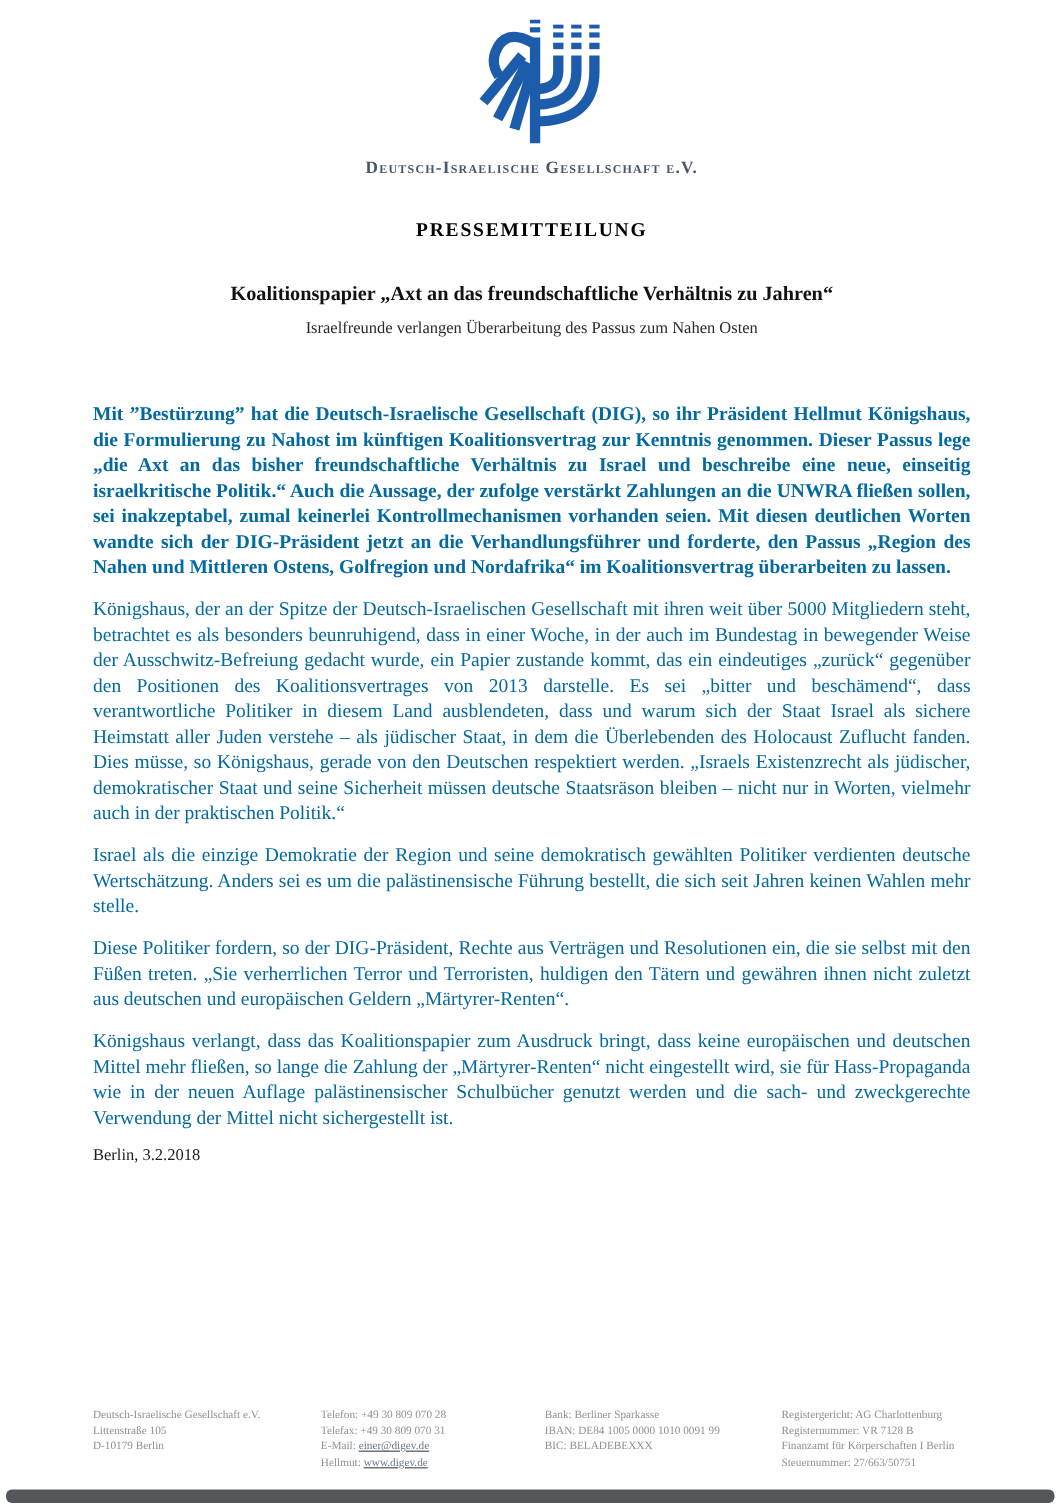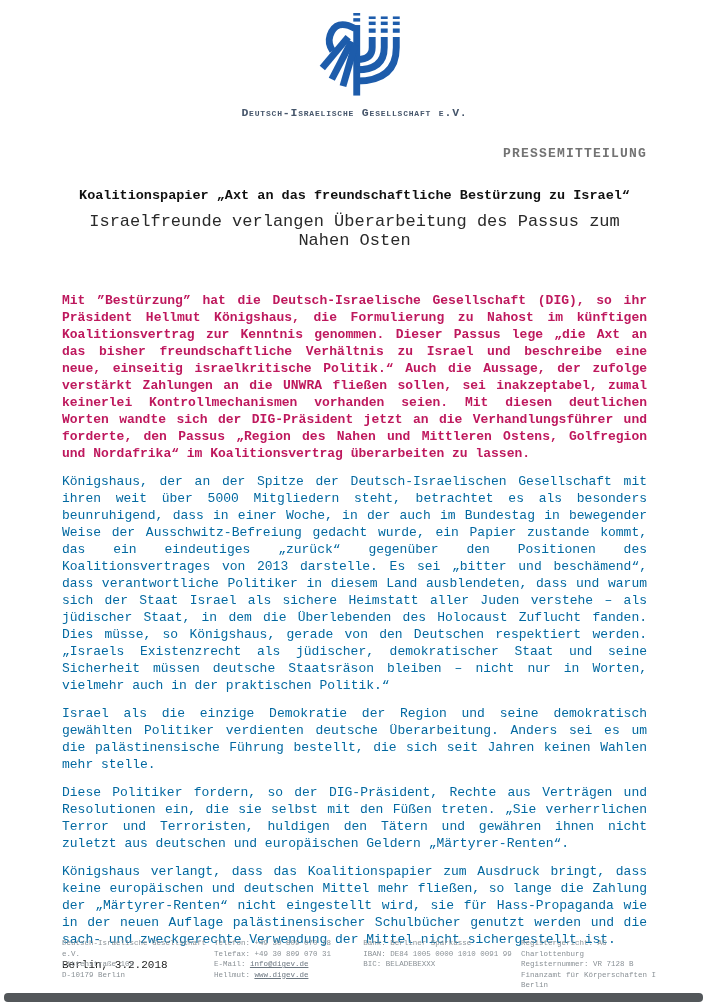--- a/index.html
+++ b/index.html
@@ -1,65 +1,65 @@
 <!DOCTYPE html>
 <html lang="de"><head>
 <meta charset="utf-8">
 <style>
   html,body{margin:0;padding:0;background:#ffffff;}
   .page{
     position:relative;
     width:707px;height:1003px;
     background:#ffffff;
-    font-family:Liberation Mono, monospace;
+    font-family:Liberation Serif, serif;
     color:#1c1c1c;
     overflow:hidden;
   }
   .content{position:absolute;left:62px;right:60px;top:0;}
   .logo-wrap{text-align:center;padding-top:13px;}
   .logo-svg{display:inline-block;}
   .logo-caption{
     margin-top:2px;
     font-size:11.5px;
     font-weight:600;
     font-variant:small-caps;
     letter-spacing:0.8px;
     color:#46566b;
     text-align:center;
   }
   .doc-title{
     margin-top:27px;
-    text-align:right;
+    text-align:center;
     font-size:13px;
     font-weight:bold;
     letter-spacing:1.2px;
-    color:#737373;
+    color:#000000;
   }
   .headline{
     margin-top:27px;
     text-align:center;
     font-size:13.5px;
     font-weight:bold;
     color:#111;
   }
   .subheadline{
     margin-top:9px;
     text-align:center;
-    font-size:17px;
+    font-size:11px;
     color:#2a2a2a;
   }
   .body-text{margin-top:42px;}
   .para{
     margin:0 0 11px 0;
     font-size:13px;
     line-height:17px;
     text-align:justify;
     color:#0369a1;
   }
-  .para.bold{font-weight:bold;color:#be185d;}
+  .para.bold{font-weight:bold;color:#0369a1;}
   .dateline{
     margin-top:0;
     font-size:11px;
     color:#1c1c1c;
   }
   .footer{
     position:absolute;
     top:938px;left:62px;right:40px;
     display:flex;
     flex-direction:row;
@@ -114,46 +114,46 @@
           <rect x="104" y="18" width="8" height="5"></rect>
             <rect x="104" y="10" width="8" height="4"></rect>
             <rect x="104" y="4" width="8" height="3"></rect>
         </g>
       </svg>
       <div class="logo-caption">Deutsch-Israelische Gesellschaft e.V.</div>
     </div>
 
     <div class="doc-title">PRESSEMITTEILUNG</div>
 
-    <div class="headline">Koalitionspapier „Axt an das freundschaftliche Bestürzung zu Israel“</div>
+    <div class="headline">Koalitionspapier „Axt an das freundschaftliche Verhältnis zu Jahren“</div>
 
     <div class="subheadline">Israelfreunde verlangen Überarbeitung des Passus zum Nahen Osten</div>
 
     <div class="body-text">
         <p class="para bold">Mit ”Bestürzung” hat die Deutsch-Israelische Gesellschaft (DIG), so ihr Präsident Hellmut Königshaus, die Formulierung zu Nahost im künftigen Koalitionsvertrag zur Kenntnis genommen. Dieser Passus lege „die Axt an das bisher freundschaftliche Verhältnis zu Israel und beschreibe eine neue, einseitig israelkritische Politik.“ Auch die Aussage, der zufolge verstärkt Zahlungen an die UNWRA fließen sollen, sei inakzeptabel, zumal keinerlei Kontrollmechanismen vorhanden seien. Mit diesen deutlichen Worten wandte sich der DIG-Präsident jetzt an die Verhandlungsführer und forderte, den Passus „Region des Nahen und Mittleren Ostens, Golfregion und Nordafrika“ im Koalitionsvertrag überarbeiten zu lassen.</p>
         <p class="para">Königshaus, der an der Spitze der Deutsch-Israelischen Gesellschaft mit ihren weit über 5000 Mitgliedern steht, betrachtet es als besonders beunruhigend, dass in einer Woche, in der auch im Bundestag in bewegender Weise der Ausschwitz-Befreiung gedacht wurde, ein Papier zustande kommt, das ein eindeutiges „zurück“ gegenüber den Positionen des Koalitionsvertrages von 2013 darstelle. Es sei „bitter und beschämend“, dass verantwortliche Politiker in diesem Land ausblendeten, dass und warum sich der Staat Israel als sichere Heimstatt aller Juden verstehe – als jüdischer Staat, in dem die Überlebenden des Holocaust Zuflucht fanden. Dies müsse, so Königshaus, gerade von den Deutschen respektiert werden. „Israels Existenzrecht als jüdischer, demokratischer Staat und seine Sicherheit müssen deutsche Staatsräson bleiben – nicht nur in Worten, vielmehr auch in der praktischen Politik.“</p>
-        <p class="para">Israel als die einzige Demokratie der Region und seine demokratisch gewählten Politiker verdienten deutsche Überarbeitung. Anders sei es um die palästinensische Führung bestellt, die sich seit Jahren keinen Wahlen mehr stelle.</p>
+        <p class="para">Israel als die einzige Demokratie der Region und seine demokratisch gewählten Politiker verdienten deutsche Wertschätzung. Anders sei es um die palästinensische Führung bestellt, die sich seit Jahren keinen Wahlen mehr stelle.</p>
         <p class="para">Diese Politiker fordern, so der DIG-Präsident, Rechte aus Verträgen und Resolutionen ein, die sie selbst mit den Füßen treten. „Sie verherrlichen Terror und Terroristen, huldigen den Tätern und gewähren ihnen nicht zuletzt aus deutschen und europäischen Geldern „Märtyrer-Renten“.</p>
         <p class="para">Königshaus verlangt, dass das Koalitionspapier zum Ausdruck bringt, dass keine europäischen und deutschen Mittel mehr fließen, so lange die Zahlung der „Märtyrer-Renten“ nicht eingestellt wird, sie für Hass-Propaganda wie in der neuen Auflage palästinensischer Schulbücher genutzt werden und die sach- und zweckgerechte Verwendung der Mittel nicht sichergestellt ist.</p>
       </div>
 
     <div class="dateline">Berlin, 3.2.2018</div>
 
   </div>
 
   <div class="footer">
       <div class="fcol">
         <div>Deutsch-Israelische Gesellschaft e.V.</div>
         <div>Littenstraße 105</div>
         <div>D-10179 Berlin</div>
       </div>
       <div class="fcol">
         <div>Telefon: +49 30 809 070 28</div>
         <div>Telefax: +49 30 809 070 31</div>
-        <div><span>E-Mail: </span><span class="flink">info@digev.de</span></div>
+        <div><span>E-Mail: </span><span class="flink">einer@digev.de</span></div>
         <div><span>Hellmut: </span><span class="flink">www.digev.de</span></div>
       </div>
       <div class="fcol">
         <div>Bank: Berliner Sparkasse</div>
         <div>IBAN: DE84 1005 0000 1010 0091 99</div>
         <div>BIC: BELADEBEXXX</div>
       </div>
       <div class="fcol">
         <div>Registergericht: AG Charlottenburg</div>
         <div>Registernummer: VR 7128 B</div>

